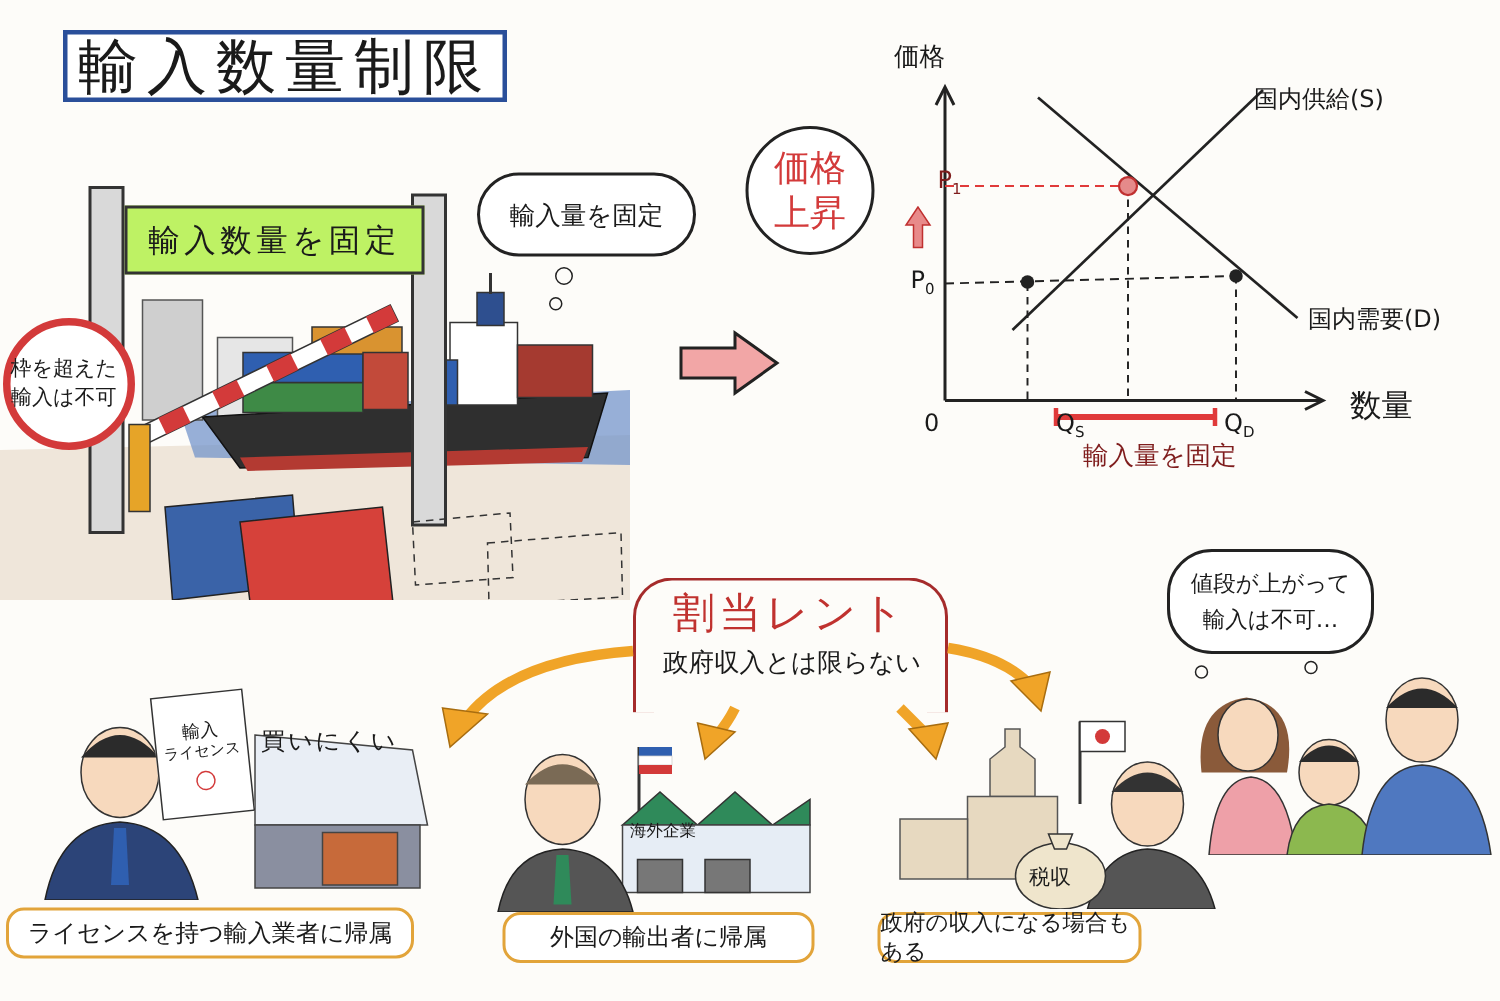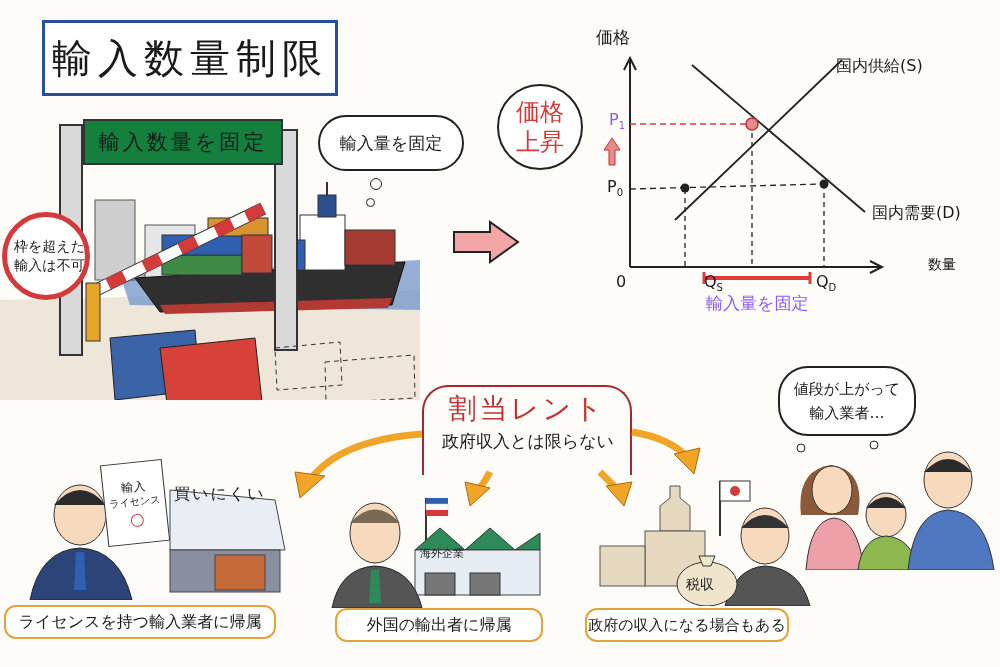--- a/index.html
+++ b/index.html
@@ -1,28 +1,28 @@
 <!DOCTYPE html>
 <html><head>
 <meta charset="utf-8">
 <style>
   html, body { margin:0; padding:0; }
   body { width:1000px; height:667px; position:relative; overflow:hidden; background:#fdfcf9; font-family:"DejaVu Sans", sans-serif; color:#1a1a1a; }
   .abs { position:absolute; }
-  .title-box { left:42px; top:20px; width:296px; height:76px; border:3px solid #2a4f9a; background:#fff; box-sizing:border-box; display:flex; align-items:center; justify-content:center; font-size:40px; letter-spacing:6px; }
-  .gate-sign { left:83px; top:119px; width:200px; height:46px; border:2px solid #333; background:#15803d; box-sizing:border-box; display:flex; align-items:center; justify-content:center; font-size:21px; letter-spacing:3px; }
+  .title-box { left:42px; top:20px; width:296px; height:48px; border:3px solid #2a4f9a; background:#fff; box-sizing:border-box; display:flex; align-items:center; justify-content:center; font-size:40px; letter-spacing:6px; }
+  .gate-sign { left:83px; top:137px; width:200px; height:46px; border:2px solid #333; background:#bef264; box-sizing:border-box; display:flex; align-items:center; justify-content:center; font-size:21px; letter-spacing:3px; }
   .thought { background:#fff; border:2px solid #222; border-radius:30px; display:flex; align-items:center; justify-content:center; text-align:center; }
-  .stop-sign { left:2px; top:212px; width:88px; height:88px; border-radius:50%; border:5px solid #d33a3a; background:#fff; box-sizing:border-box; display:flex; align-items:center; justify-content:flex-end; text-align:center; font-size:14px; line-height:1.35; }
+  .stop-sign { left:2px; top:212px; width:88px; height:88px; border-radius:50%; border:5px solid #d33a3a; background:#fff; box-sizing:border-box; display:flex; align-items:center; justify-content:flex-start; text-align:center; font-size:14px; line-height:1.35; }
   .caption { border:2px solid #e2a43a; border-radius:12px; background:#fff; display:flex; align-items:center; justify-content:center; font-size:16px; box-sizing:border-box; }
   .rent-box { left:422px; top:385px; width:210px; height:90px; border:2px solid #a52b2b; border-bottom:none; border-radius:26px 26px 0 0; box-sizing:border-box; }
   .rent-title { left:432px; top:390px; width:190px; text-align:center; font-size:28px; color:#c0322f; letter-spacing:3px; }
   .rent-sub { left:418px; top:430px; width:220px; text-align:center; font-size:17px; }
   .price-bubble { left:497px; top:84px; width:86px; height:86px; border:2px solid #222; border-radius:50%; background:#fff; box-sizing:border-box; display:flex; flex-direction:column; align-items:center; justify-content:center; color:#d33a3a; font-size:24px; line-height:1.25; }
   .axis-label { font-size:16px; }
-  .chart-red { color:#8b5cf6; }
+  .chart-red { color:#7f1d1d;margin-left:16px; }
 </style>
 </head>
 <body>
 
 <div class="abs title-box">輸入数量制限</div>
 
 <svg class="abs" style="left:0;top:100px" width="420" height="300">
 
   <polygon points="0,200 420,190 420,300 0,300" fill="#efe6da"></polygon>
 
@@ -110,21 +110,21 @@
   <circle cx="244" cy="144" r="4.5" fill="#222"></circle>
 
   <polygon points="32,98 24,110 29,110 29,125 35,125 35,110 40,110" fill="#e88a8a" stroke="#c03030" stroke-width="1"></polygon>
 
   <line x1="124" y1="238" x2="230" y2="238" stroke="#e03a3a" stroke-width="4"></line>
   <line x1="124" y1="232" x2="124" y2="244" stroke="#e03a3a" stroke-width="3"></line>
   <line x1="230" y1="232" x2="230" y2="244" stroke="#e03a3a" stroke-width="3"></line>
 </svg>
 
 <div class="abs axis-label" style="left:596px;top:26px;font-size:17px;">価格</div>
-<div class="abs axis-label" style="left:900px;top:256px;font-size:14px;margin-left:28px;">数量</div>
+<div class="abs axis-label" style="left:900px;top:256px;font-size:21px;">数量</div>
 <div class="abs axis-label" style="left:616px;top:272px;">0</div>
 <div class="abs axis-label" style="left:836px;top:56px;font-size:16px;">国内供給(S)</div>
 <div class="abs axis-label" style="left:872px;top:203px;font-size:16px;">国内需要(D)</div>
 
 <div class="abs axis-label chart-red" style="left:609px;top:110px;"><span>P</span><sub style="font-size:10px">1</sub></div>
 <div class="abs axis-label" style="left:607px;top:177px;"><span>P</span><sub style="font-size:10px">0</sub></div>
 <div class="abs axis-label" style="left:694px;top:272px;margin-left:10px;"><span>Q</span><sub style="font-size:10px">S</sub></div>
 <div class="abs axis-label" style="left:816px;top:272px;"><span>Q</span><sub style="font-size:10px">D</sub></div>
 <div class="abs chart-red" style="left:706px;top:292px;font-size:17px;">輸入量を固定</div>
 
@@ -188,25 +188,25 @@
   <circle cx="140" cy="15" r="5" fill="#d33a3a"></circle>
 
   <ellipse cx="170" cy="60" rx="24" ry="28" fill="#f7d9bd" stroke="#333"></ellipse>
   <path d="M146,52 Q170,26 194,52" fill="#333"></path>
   <path d="M130,130 Q140,92 170,90 Q205,92 215,130 Z" fill="#555" stroke="#222"></path>
 
   <ellipse cx="112" cy="108" rx="30" ry="22" fill="#efe5cc" stroke="#333"></ellipse>
   <polygon points="104,80 120,80 116,90 108,90" fill="#efe5cc" stroke="#333"></polygon>
 </svg>
 <div class="abs" style="left:686px;top:576px;font-size:14px;">税収</div>
-<div class="abs caption" style="left:585px;top:608px;width:204px;height:34px;font-size:15px;">政府の収入になる場合もある</div>
+<div class="abs caption" style="left:585px;top:608px;width:176px;height:34px;font-size:15px;">政府の収入になる場合もある</div>
 
 <div class="abs thought" style="left:778px;top:366px;width:134px;height:66px;font-size:15px;line-height:1.6;flex-direction:column;">
   <div>値段が上がって</div>
-  <div>輸入業者…</div>
+  <div>輸入は不可…</div>
 </div>
 <svg class="abs" style="left:796px;top:440px" width="200" height="130">
   <circle cx="5" cy="8" r="4" fill="none" stroke="#222"></circle>
   <circle cx="78" cy="5" r="4" fill="none" stroke="#222"></circle>
 
   <path d="M5,75 Q0,30 35,25 Q70,30 62,75 Z" fill="#8a5a3a"></path>
   <ellipse cx="36" cy="50" rx="20" ry="24" fill="#f7d9bd" stroke="#333"></ellipse>
   <path d="M10,130 Q14,80 38,78 Q62,80 68,130 Z" fill="#eea0a8" stroke="#333"></path>
 
   <ellipse cx="90" cy="75" rx="20" ry="22" fill="#f7d9bd" stroke="#333"></ellipse>

